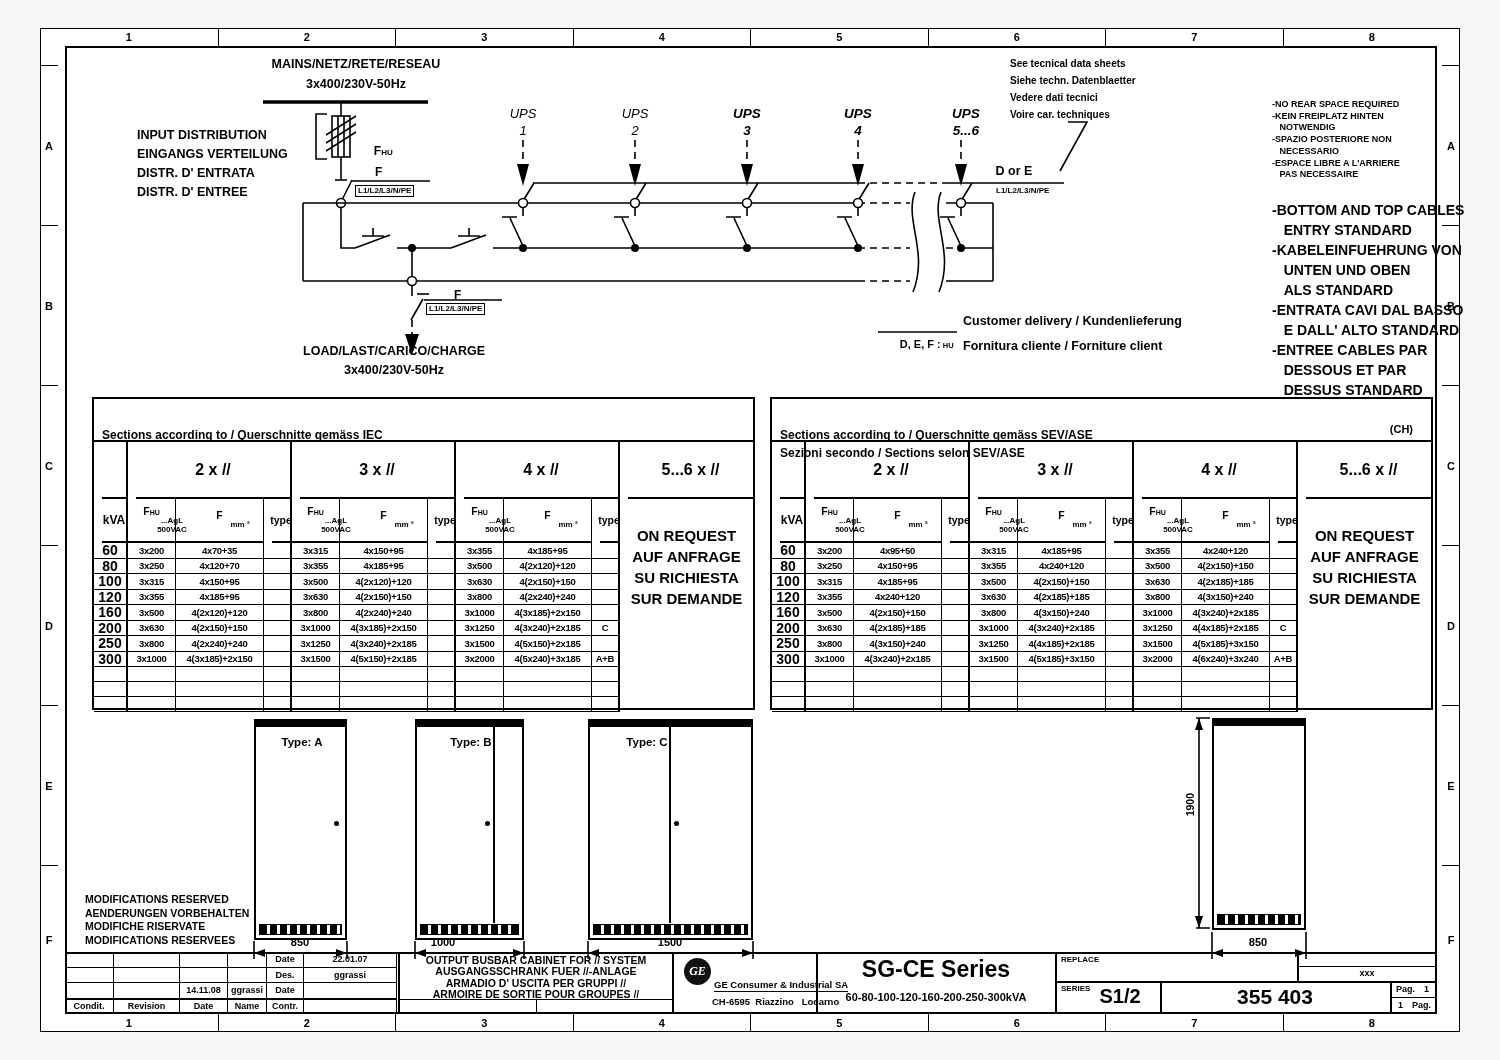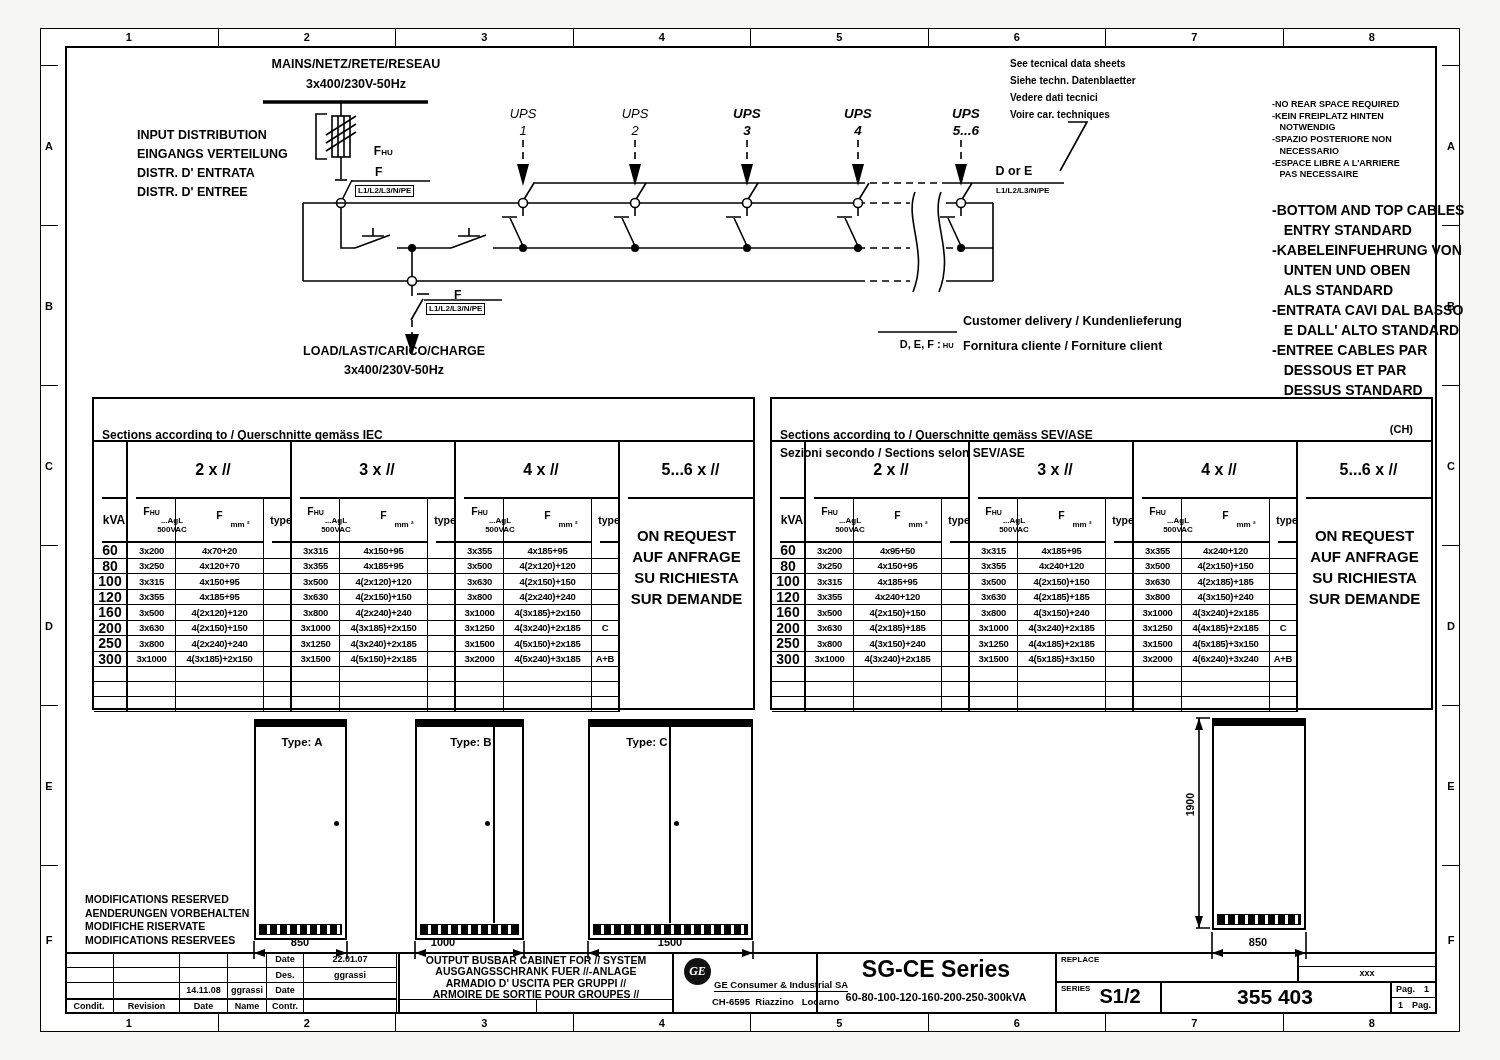--- a/index.html
+++ b/index.html
@@ -286,21 +286,21 @@
       <div class="s1">F</div>
       <div class="s2">mm ²</div>
     </div>
   <div class="gcell typh br2 bb3" style="grid-area:3/10/4/11">type</div>
   <div class="onreq">ON REQUEST
 AUF ANFRAGE
 SU RICHIESTA
 SUR DEMANDE</div>
 <div class="tcell c0">60</div>
     <div class="tcell c1">3x200</div>
-    <div class="tcell c2">4x70+20</div>
+    <div class="tcell c2">4x70+35</div>
     <div class="tcell c3"></div>
     <div class="tcell c4">3x315</div>
     <div class="tcell c5">4x150+95</div>
     <div class="tcell c6"></div>
     <div class="tcell c7">3x355</div>
     <div class="tcell c8">4x185+95</div>
     <div class="tcell c9"></div>
     <div class="tcell c0">80</div>
     <div class="tcell c1">3x250</div>
     <div class="tcell c2">4x120+70</div>

